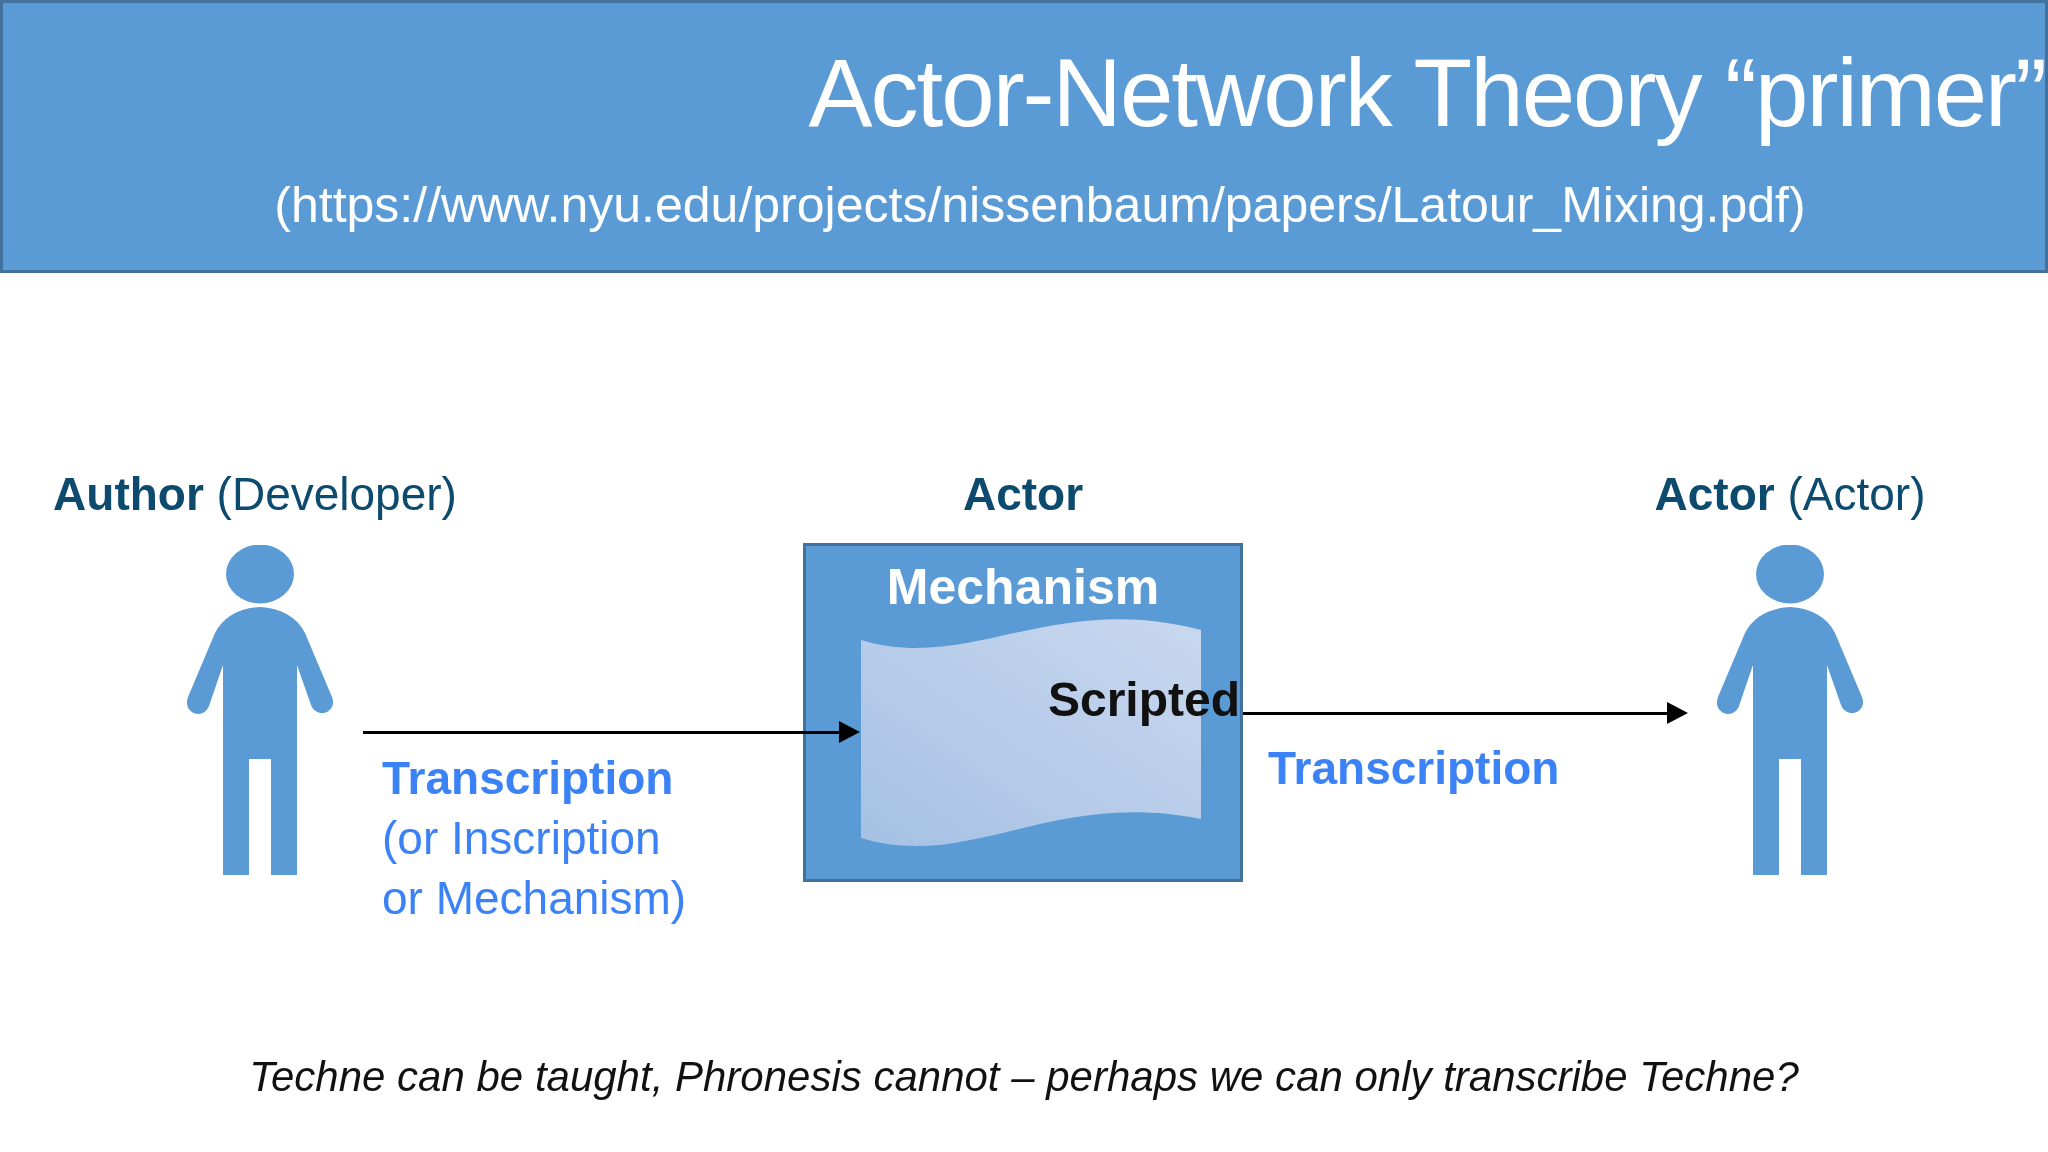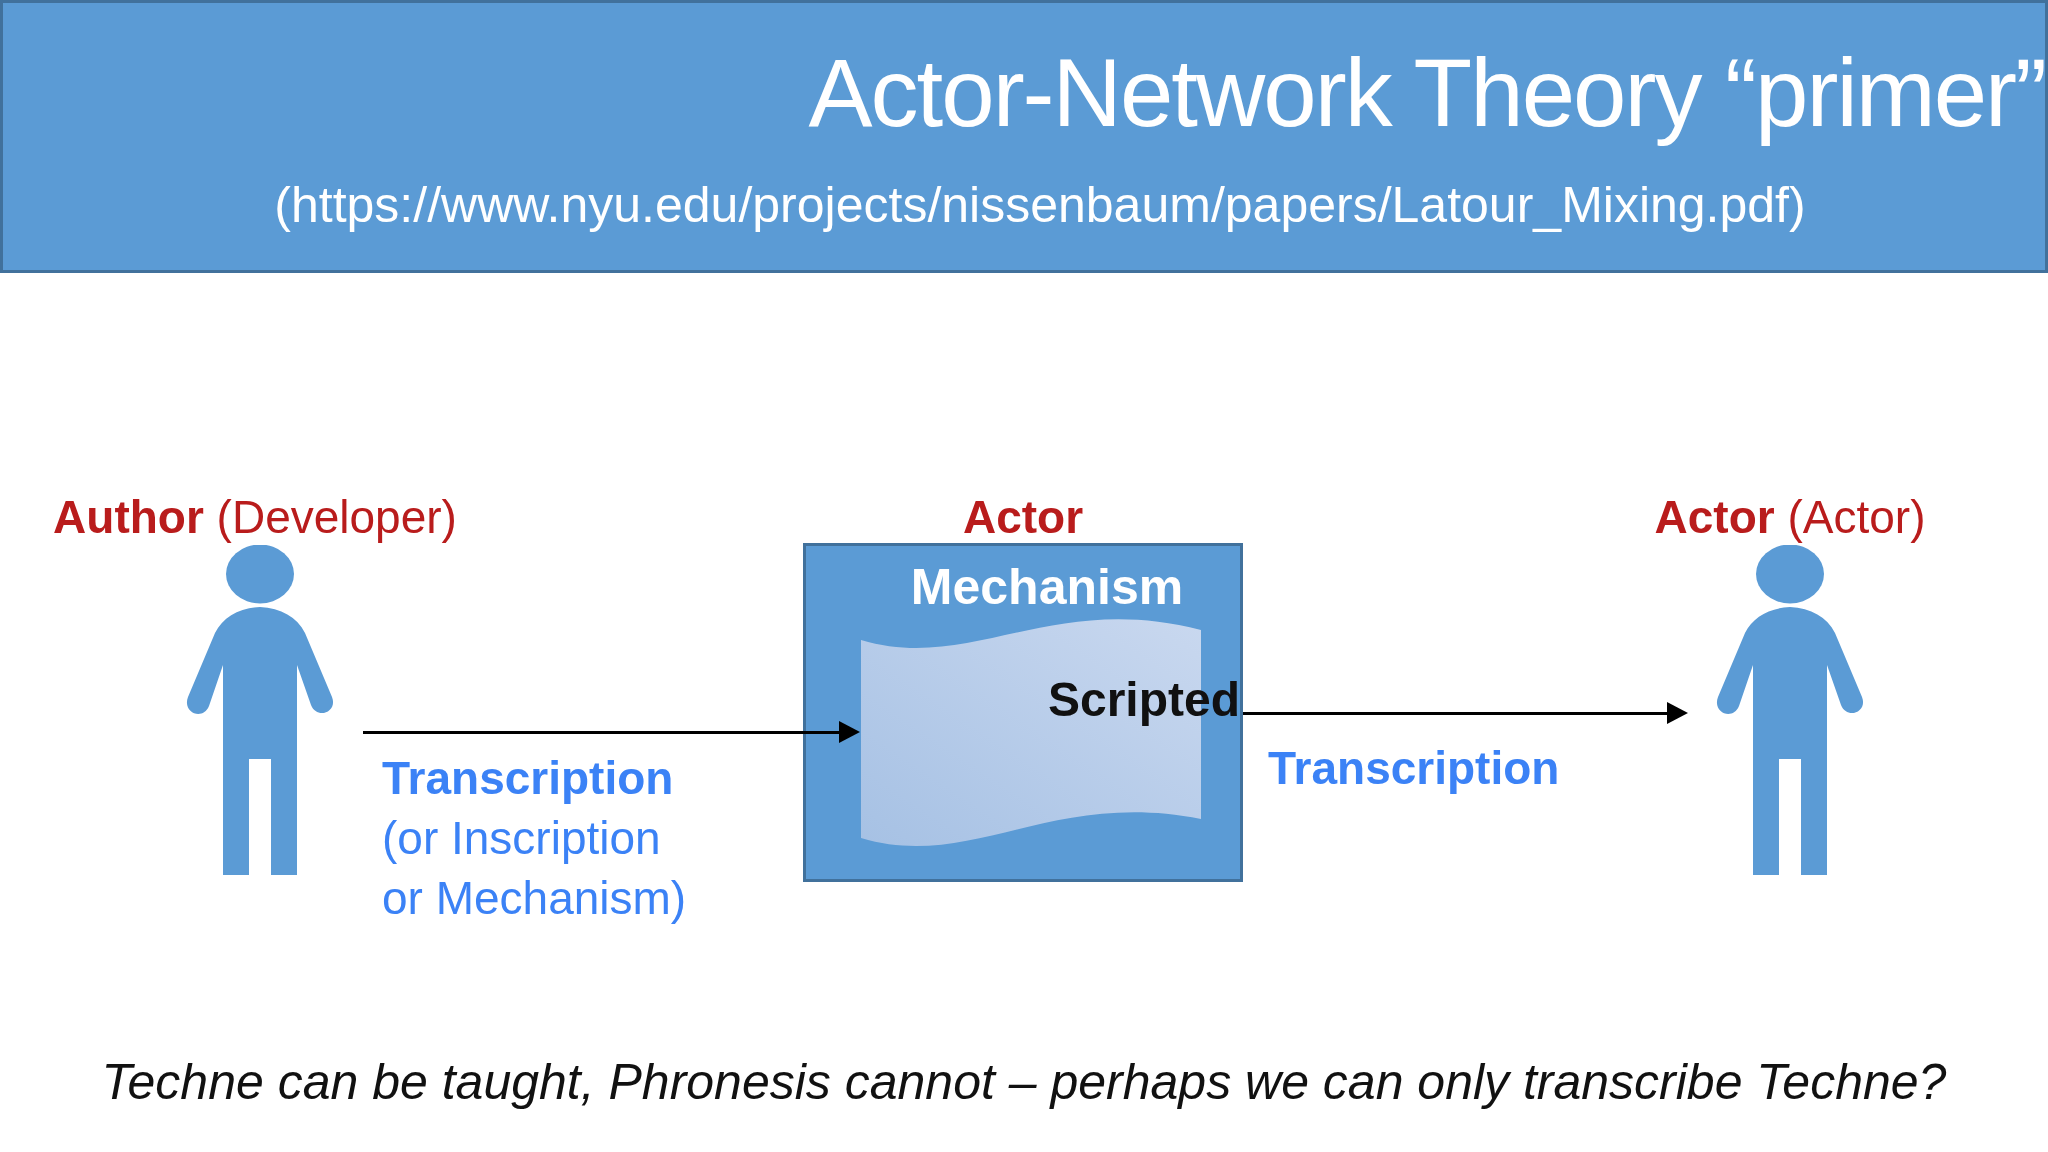--- a/index.html
+++ b/index.html
@@ -49,25 +49,24 @@
     font-weight: 400;
     line-height: 64px;
     white-space: nowrap;
   }
 
   
   .actor-label {
     position: absolute;
     top: 468px;
     font-size: 46px;
-    color: #b91c1c;
+    color: #0c4a6e;
     text-align: center;
     line-height: 52px;
     white-space: nowrap;
-    margin-top: 23px;
   }
   .actor-label .b { font-weight: 700; }
   #label-author { left: 45px;  width: 420px; }
   #label-actor  { left: 803px; width: 440px; }
   #label-user   { left: 1570px; width: 440px; }
 
   
   .person {
     position: absolute;
     width: 220px;
@@ -88,21 +87,20 @@
   }
   .mech-box .mech-title {
     position: absolute;
     left: 0; top: 12px;
     width: 100%;
     text-align: center;
     font-size: 50px;
     font-weight: 700;
     color: #ffffff;
     line-height: 58px;
-    margin-left: 24px;
   }
   .mech-box .wave {
     position: absolute;
     left: 55px; top: 65px;
     width: 340px; height: 248px;
   }
   .mech-box .scroll-text {
     position: absolute;
     left: 0; top: 122px;
     width: 100%;
@@ -141,21 +139,21 @@
   #caption-transcription { left: 382px; top: 748px; }
   #caption-transcription .b { font-weight: 700; }
   #caption-prescription { left: 1268px; top: 738px; font-weight: 700; }
 
   
   .footer-quote {
     position: absolute;
     left: 0; top: 1053px;
     width: 100%;
     text-align: center;
-    font-size: 50px;
+    font-size: 42px;
     font-style: italic;
     color: #111111;
     white-space: nowrap;
   }
 </style>
 </head>
 <body>
 
 <div class="slide">
 

